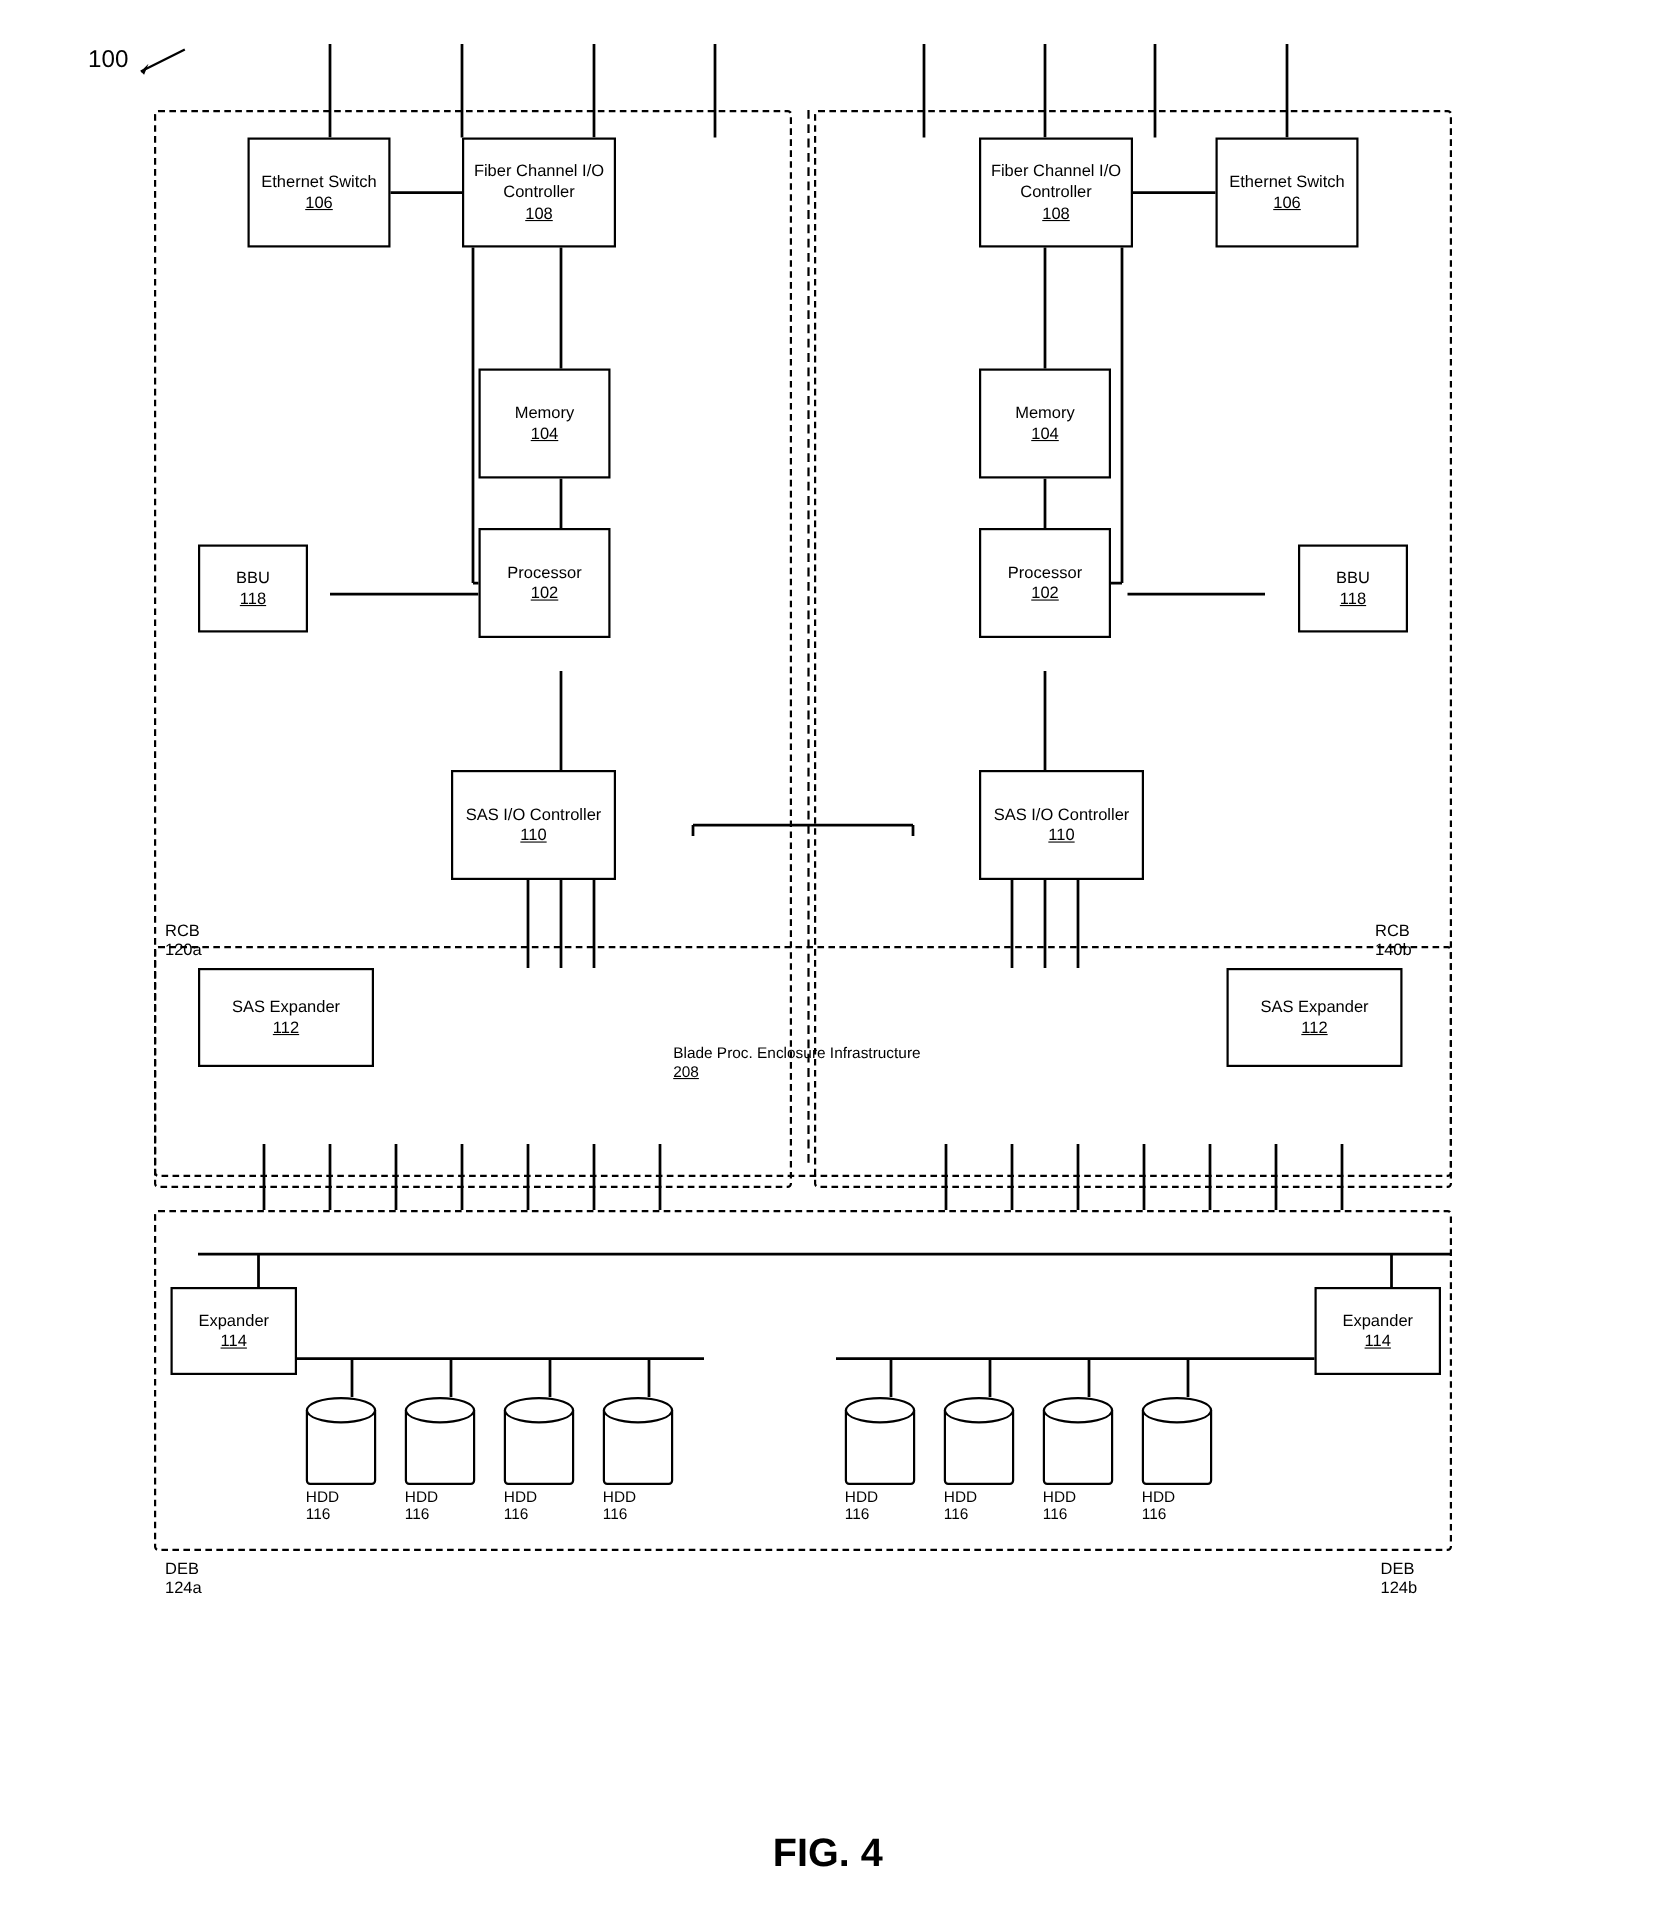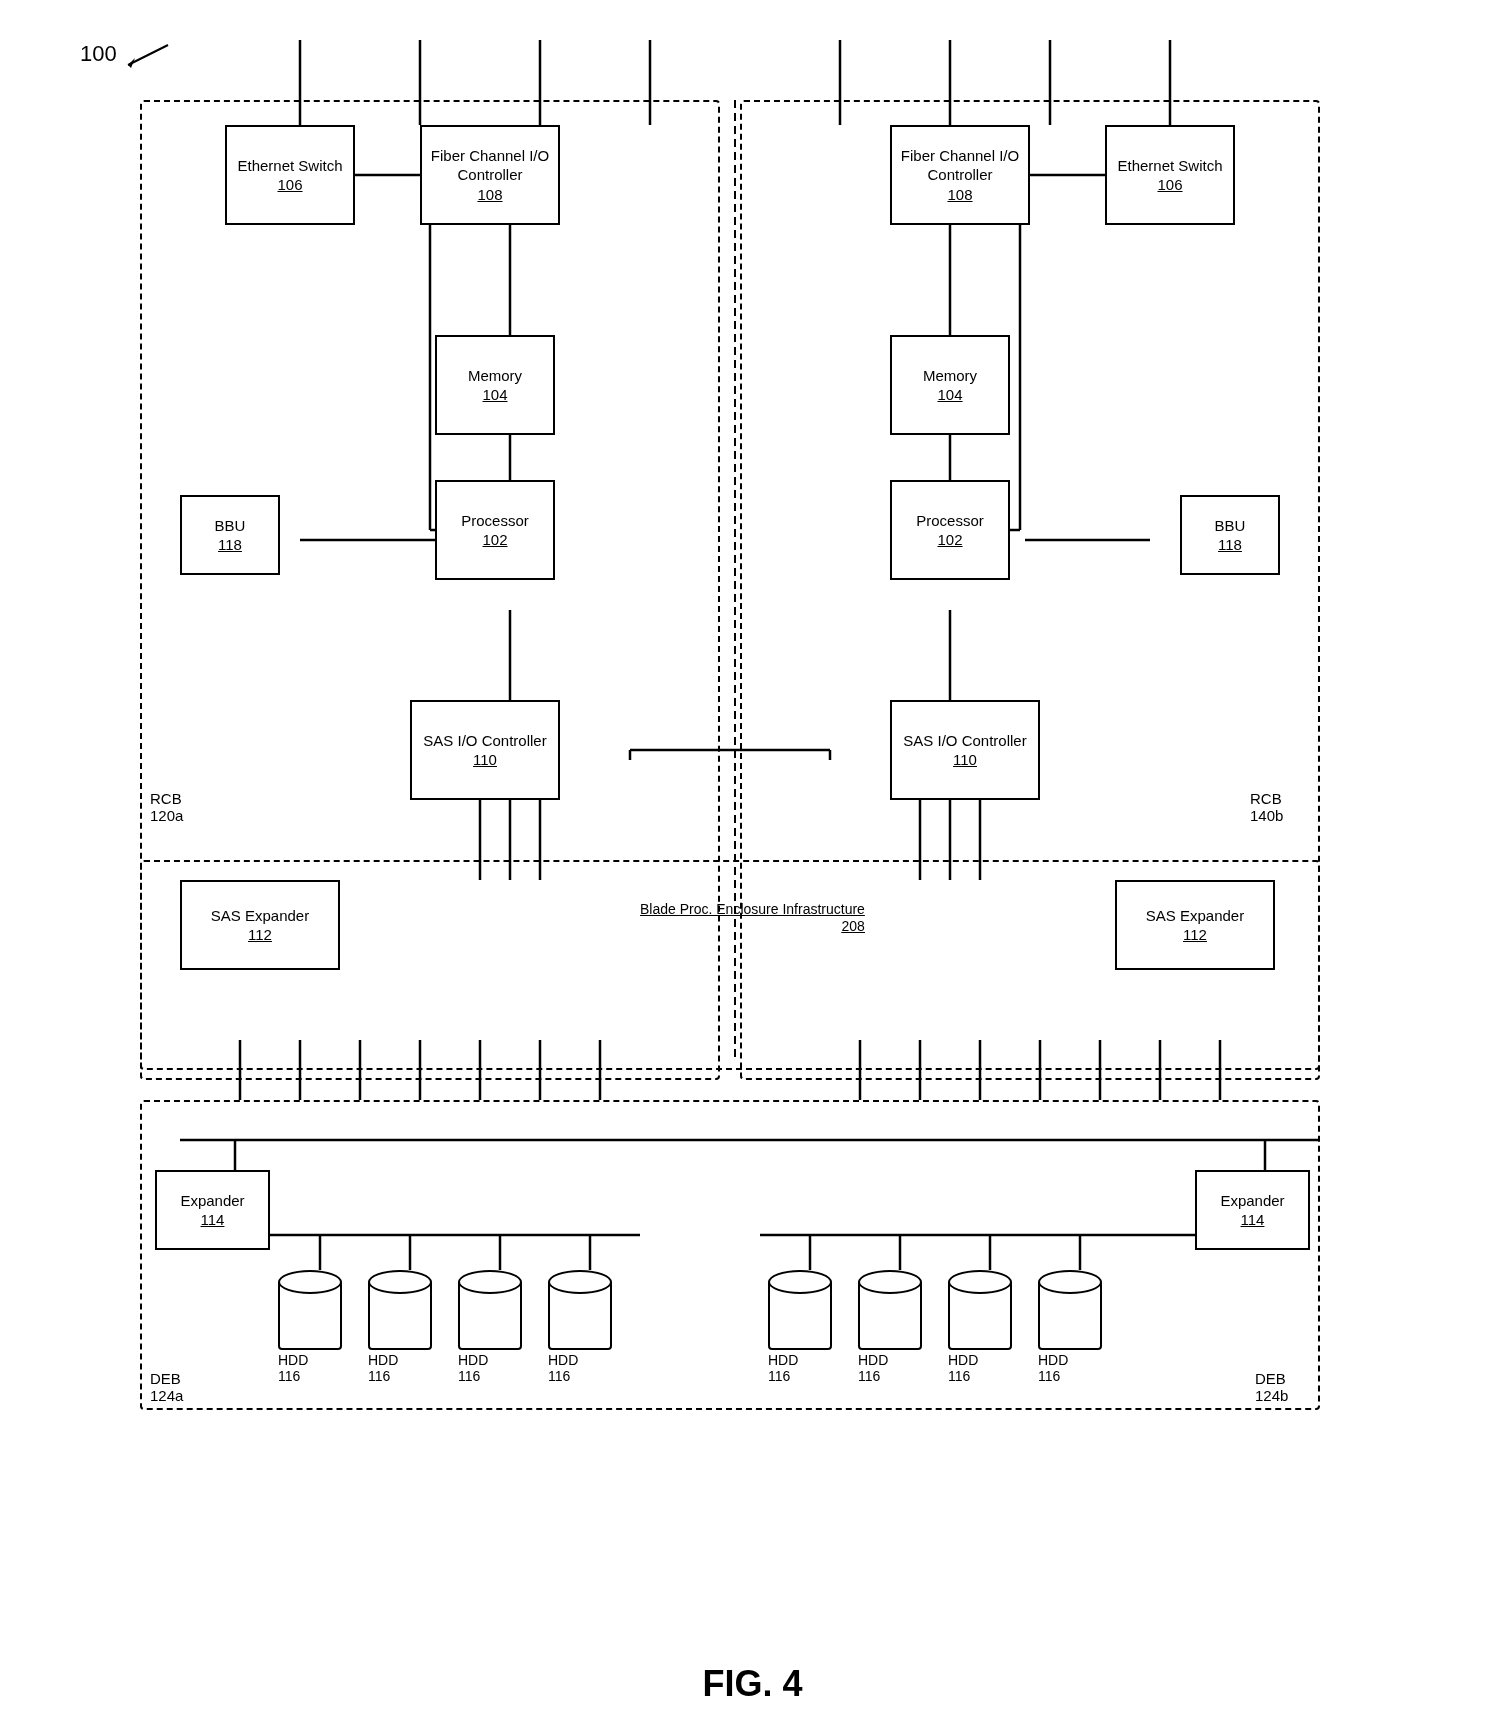--- a/index.html
+++ b/index.html
@@ -118,20 +118,21 @@
       font-size: 36px;
       font-weight: bold;
       font-family: Arial, sans-serif;
     }
 
     
     .float-label {
       position: absolute;
       font-size: 15px;
       text-align: left;
+      margin-top: 48px;
     }
     .float-label .ref {
     }
   </style>
 </head>
 <body>
 
 <div class="diagram-container">
 
   <svg class="svg-overlay">
@@ -240,21 +241,21 @@
 
   <div class="dashed-box" style="left:660px; top:60px; width:580px; height:980px;"></div>
 
   <div class="float-label" style="left:1170px; top:750px;">
     <div>RCB</div>
     <div class="ref">140b</div>
   </div>
 
   <div class="dashed-box" style="left:60px; top:820px; width:1180px; height:210px;"></div>
 
-  <div class="float-label" style="left:560px; top:860px; text-align:right;text-decoration:underline;">
+  <div class="float-label" style="left:532px; top:860px; text-align:left;">
     <div style="font-size:14px; line-height:1.3;">Blade Proc. Enclosure Infrastructure</div>
     <div class="ref" style="text-decoration:underline; font-size:14px;">208</div>
   </div>
 
   <div class="dashed-box" style="left:60px; top:1060px; width:1180px; height:310px;"></div>
 
   <div class="float-label" style="left:70px; top:1330px;">
     <div>DEB</div>
     <div class="ref">124a</div>
   </div>

